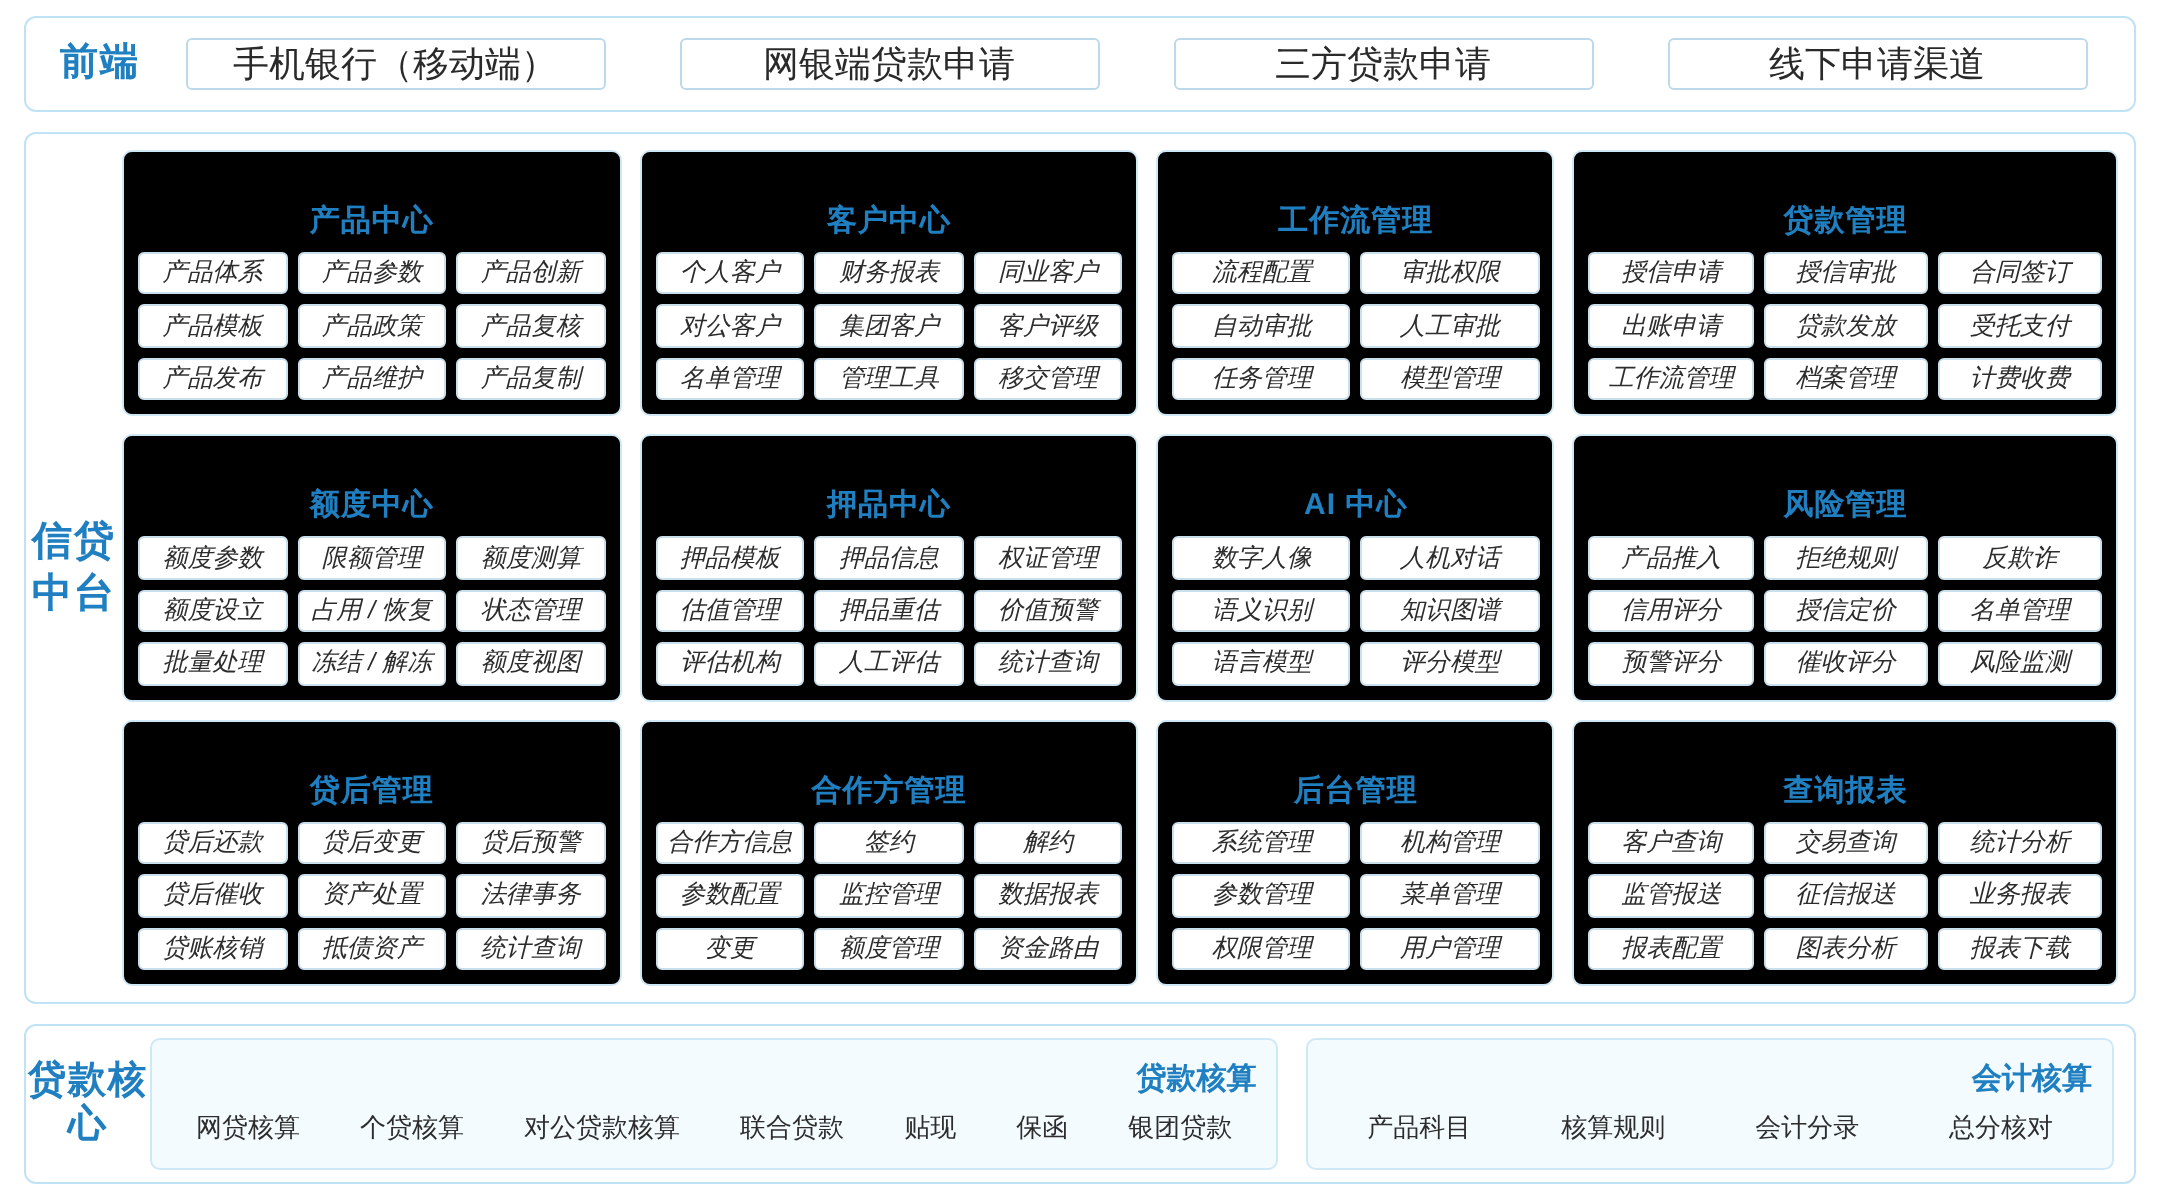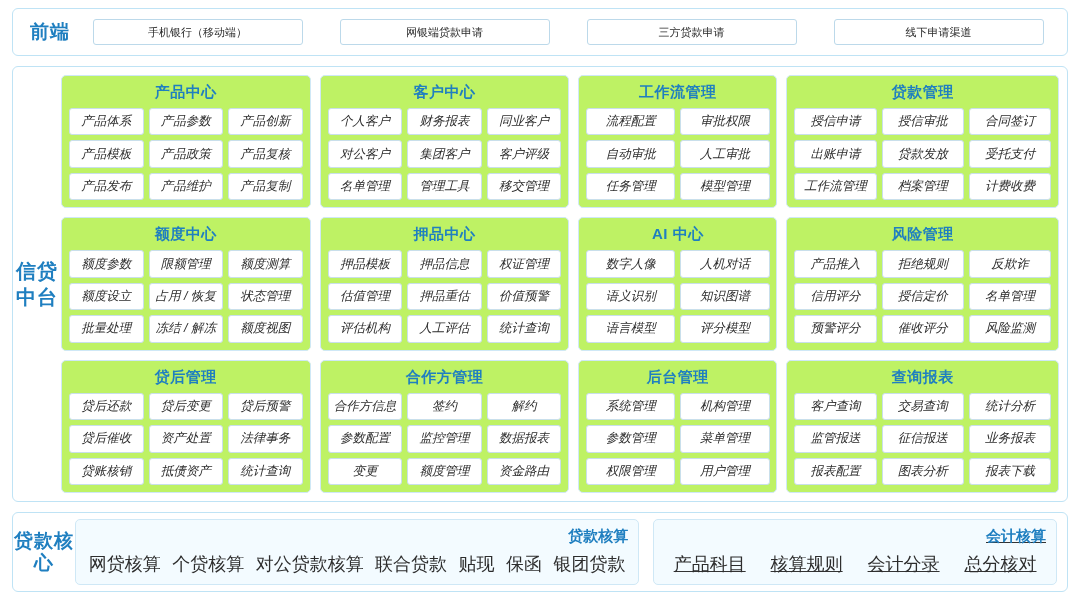--- a/index.html
+++ b/index.html
@@ -57,21 +57,21 @@
     justify-content: space-around;
     gap: 14px;
     padding-right: 6px;
   }
   .chip {
     flex: 1 1 0;
     max-width: 210px;
     height: 26px;
     line-height: 24px;
     text-align: center;
-    font-size: 11px;
+    font-size: 18px;
     color: #2a2a2a;
     background: #fff;
     border: 1px solid #bcd9ea;
     border-radius: 3px;
     box-sizing: border-box;
     white-space: nowrap;
   }
 
   
   .middle {
@@ -95,23 +95,23 @@
   }
   .grid-row {
     flex: 1 1 0;
     display: flex;
     gap: 9px;
     min-height: 0;
   }
   .card {
     border: 1px solid #cfe8f6;
     border-radius: 5px;
-    background: #bef264;
+    background: #000000;
     box-sizing: border-box;
-    padding: 5px 7px 7px;
+    padding: 23px 7px 7px;
     display: flex;
     flex-direction: column;
     min-width: 0;
   }
   .card.w-prod  { flex: 1.02 1 0; }
   .card.w-cust  { flex: 1.02 1 0; }
   .card.w-flow  { flex: 0.80 1 0; }
   .card.w-loan  { flex: 1.12 1 0; }
 
   .card-title {
@@ -173,36 +173,36 @@
     border: 1px solid #cfe8f6;
     border-radius: 5px;
     background: #f3fbff;
     box-sizing: border-box;
     padding: 4px 10px 6px;
     display: flex;
     flex-direction: column;
     justify-content: center;
   }
   .core-card.g0 { flex: 1.42 1 0; }
-  .core-card.g1 { flex: 1 1 0; text-decoration: underline; }
+  .core-card.g1 { flex: 1 1 0; }
   .core-title {
     text-align: right;
     font-size: 15px;
     font-weight: bold;
     color: #1f7fc0;
     margin-bottom: 6px;
   }
   .core-items {
     display: flex;
     align-items: center;
     justify-content: space-around;
     gap: 6px;
   }
   .core-item {
-    font-size: 18px;
+    font-size: 13px;
     color: #2d2d2d;
     white-space: nowrap;
     text-align: center;
   }
 </style>
 </head>
 <body>
 
 <div class="page">
 

